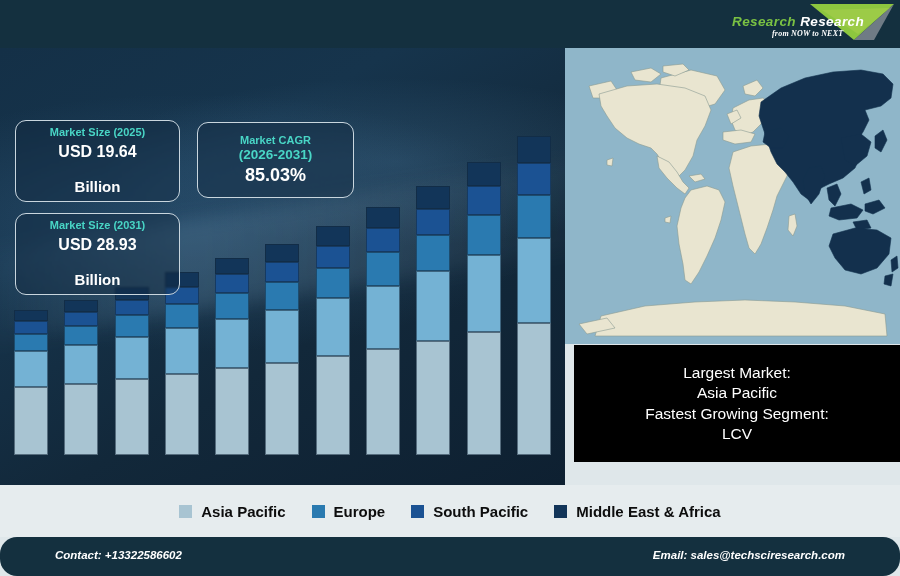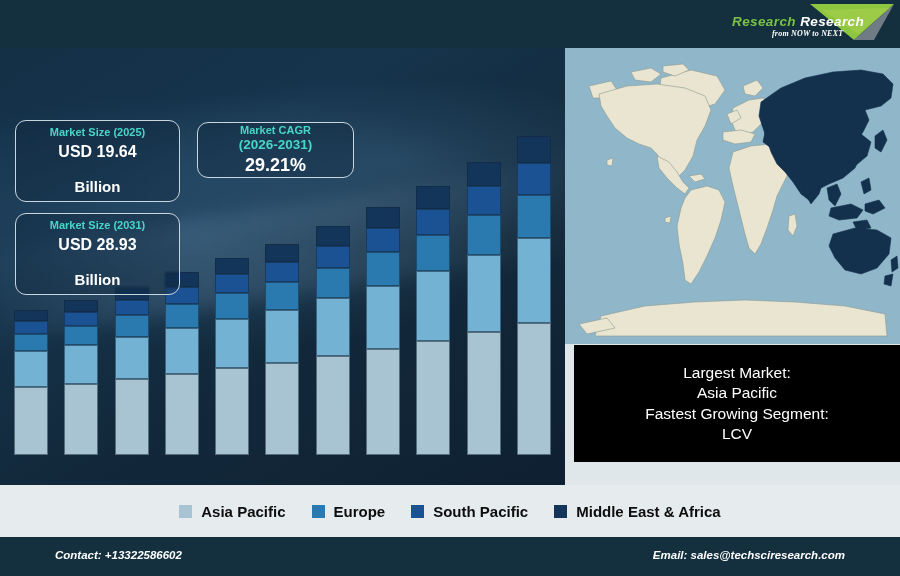--- a/index.html
+++ b/index.html
@@ -59,21 +59,21 @@
     position: absolute; border: 1.4px solid #c9d6de; border-radius: 11px;
     background: rgba(14,36,56,0.34);
     display: flex; flex-direction: column; align-items: center; justify-content: center;
     text-align: center; z-index: 4; backdrop-filter: blur(1px);
   }
   .stat-title { color: #49d6c6; font-size: 11px; font-weight: bold; line-height: 1.18; }
   .stat-sub   { color: #49d6c6; font-size: 13.5px; font-weight: bold; line-height: 1.18; }
   .stat-value { color: #ffffff; font-size: 16px; font-weight: bold; line-height: 1.45; }
   .stat-unit  { color: #ffffff; font-size: 15px; font-weight: bold; line-height: 1.2; margin-top: 14px; }
   .card-ms2025 { left: 15px;  top: 72px;  width: 165px; height: 82px; gap: 1px; }
-  .card-cagr   { left: 197px; top: 74px;  width: 157px; height: 56px; gap: 0px; }
+  .card-cagr   { left: 197px; top: 74px;  width: 157px; height: 76px; gap: 0px; }
   .card-ms2031 { left: 15px;  top: 165px; width: 165px; height: 82px; gap: 1px; }
   .cagr-pct { color:#ffffff; font-size: 18px; font-weight: bold; margin-top: 3px; }
 
   
   .plot {
     position: absolute; left: 0; top: 0; width: 565px; height: 437px; z-index: 2;
   }
   .bars {
     position: absolute; left: 6px; bottom: 30px; width: 553px; height: 330px;
     display: flex; align-items: flex-end; justify-content: space-around;
@@ -112,21 +112,21 @@
     display: flex; align-items: center; justify-content: center; gap: 26px;
     padding: 0 14px;
   }
   .legend-item { display: flex; align-items: center; gap: 9px; }
   .legend-swatch { width: 13px; height: 13px; flex: none; }
   .legend-label { font-size: 15px; font-weight: bold; color: #0d0d0d; white-space: nowrap; }
 
   
   .footer {
     position: absolute; left: 0; top: 537px; width: 900px; height: 39px;
-    background: #14303f; color: #ffffff;
+    background: #14303f; color: #ffffff; border-radius: 17px;
   }
   .footer-left {
     position: absolute; left: 55px; top: 12px;
     font-size: 11.5px; font-style: italic; font-weight: bold; white-space: nowrap;
   }
   .footer-right {
     position: absolute; right: 55px; top: 12px;
     font-size: 11.5px; font-style: italic; font-weight: bold; white-space: nowrap;
   }
 </style>
@@ -151,21 +151,21 @@
 
     <div class="stat-card card-ms2025">
       <div class="stat-title">Market Size (2025)</div>
       <div class="stat-value">USD 19.64</div>
       <div class="stat-unit">Billion</div>
     </div>
 
     <div class="stat-card card-cagr">
       <div class="stat-title">Market CAGR</div>
       <div class="stat-sub">(2026-2031)</div>
-      <div class="cagr-pct">29.21%</div>
+      <div class="cagr-pct">85.03%</div>
     </div>
 
     <div class="stat-card card-ms2031">
       <div class="stat-title">Market Size (2031)</div>
       <div class="stat-value">USD 28.93</div>
       <div class="stat-unit">Billion</div>
     </div>
 
     <div class="plot">
       <div class="bars" id="bars">

